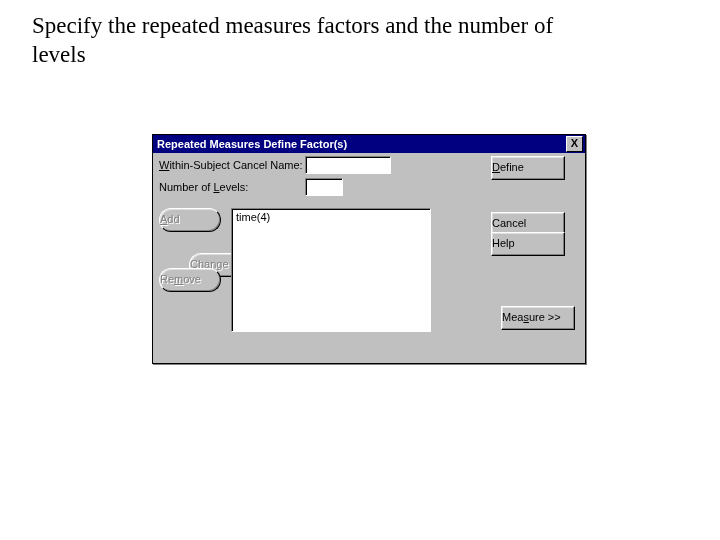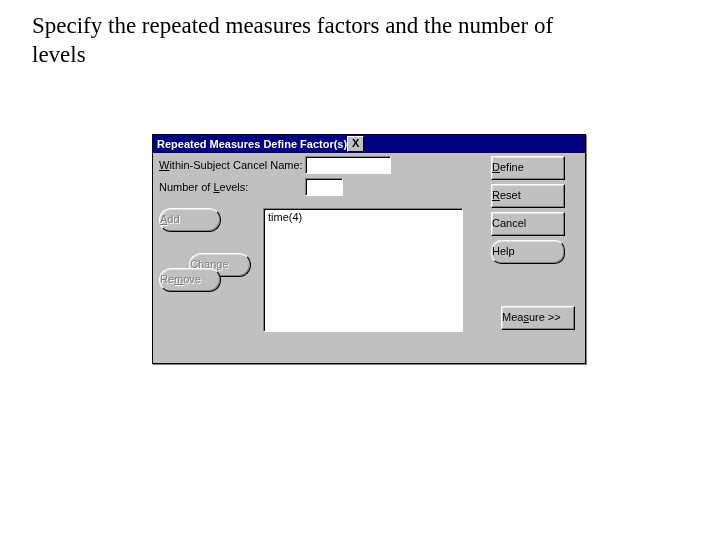--- a/index.html
+++ b/index.html
@@ -31,20 +31,21 @@
     font-family: Arial, Helvetica, sans-serif;
     font-size: 11px;
     box-shadow: 1px 1px 0 #808080;
   }
   .titlebar {
     background: #000080;
     color: #fff;
     height: 18px;
     display: flex;
     align-items: center;
+    justify-content: space-between;
     padding: 0 2px 0 4px;
     font-weight: bold;
     font-size: 11px;
   }
   .titlebar .close {
     width: 15px;
     height: 14px;
     background: #c0c0c0;
     border-top: 1px solid #fff;
     border-left: 1px solid #fff;
@@ -82,21 +83,20 @@
     position: absolute;
     background: #fff;
     border-top: 1px solid #808080;
     border-left: 1px solid #808080;
     border-right: 1px solid #fff;
     border-bottom: 1px solid #fff;
     box-shadow: inset 1px 1px 0 #000;
     font-size: 11px;
     padding: 2px 4px;
     overflow: hidden;
-    margin-left: 32px;
   }
   .btn {
     position: absolute;
     width: 72px;
     height: 22px;
     background: #c0c0c0;
     border-top: 1px solid #fff;
     border-left: 1px solid #fff;
     border-right: 1px solid #000;
     border-bottom: 1px solid #000;
@@ -145,23 +145,20 @@
       <span>Re</span><span class="u">m</span><span>ove</span>
     </div>
 
     <div class="listbox" style="left:78px; top:55px; width:190px; height:118px;">
       <div>time(4)</div>
     </div>
 
     <div class="btn" style="left:338px; top:3px;">
       <span class="u">D</span><span>efine</span>
     </div>
-    <div class="btn" style="left:338px; top:31px;">
-      <span class="u">R</span><span>eset</span>
-    </div>
     <div class="btn" style="left:338px; top:59px;">Cancel</div>
-    <div class="btn" style="left:338px; top:87px;border-radius:10px;">Help</div>
+    <div class="btn" style="left:338px; top:79px;">Help</div>
     <div class="btn" style="left:348px; top:153px;">
       <span>Mea</span><span class="u">s</span><span>ure &gt;&gt;</span>
     </div>
 
   </div>
 </div>
 
 </body></html>

